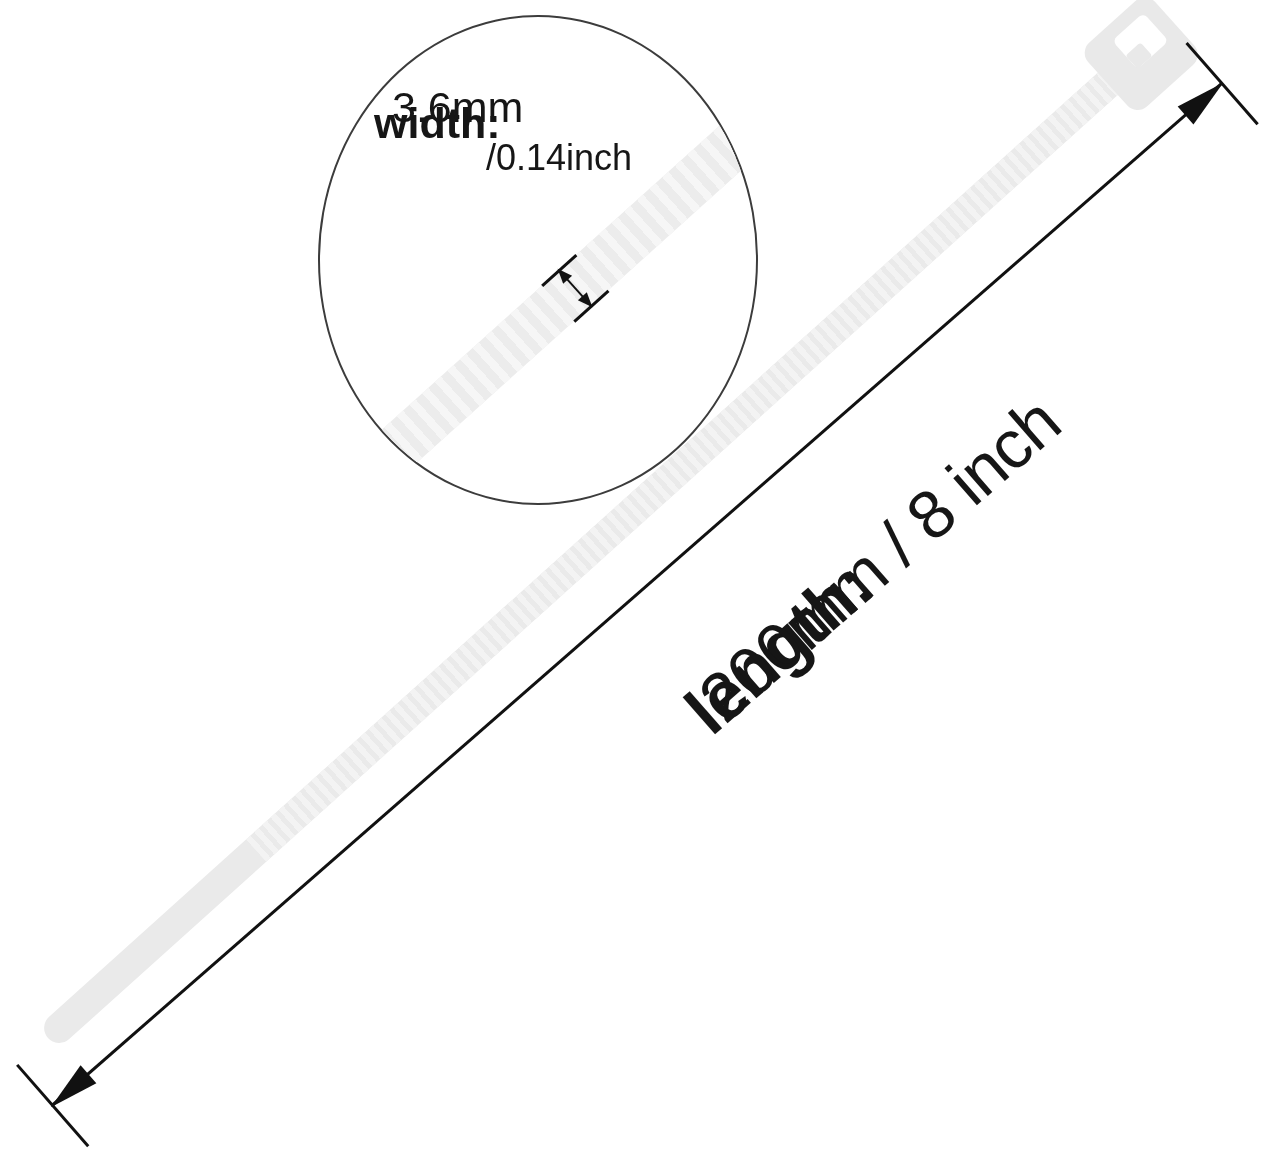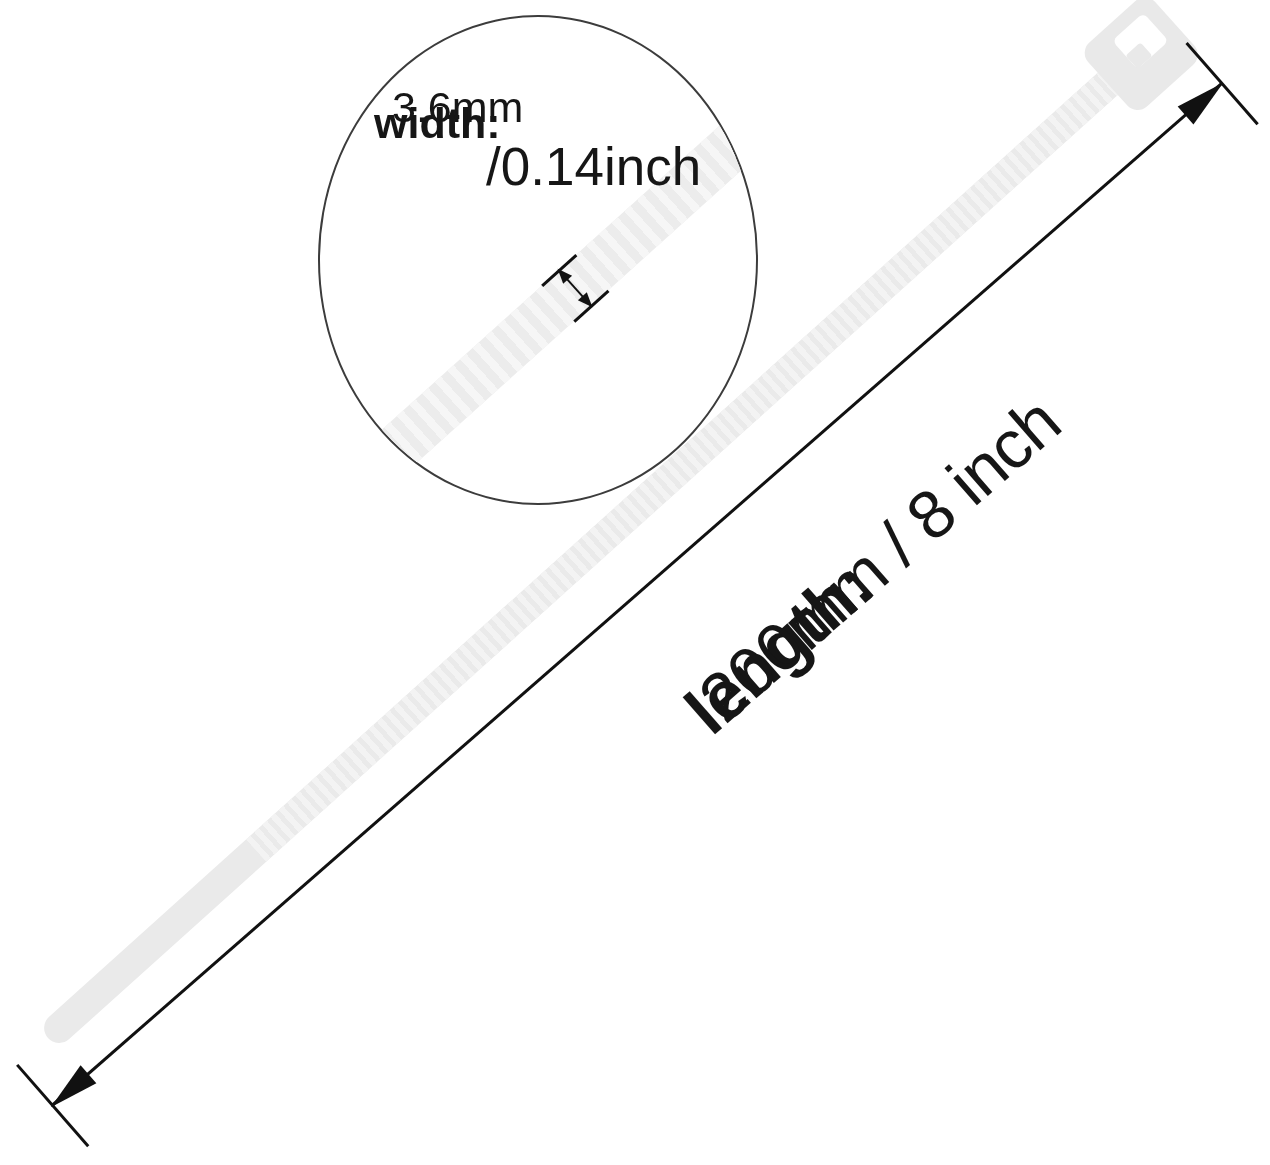--- a/index.html
+++ b/index.html
@@ -59,21 +59,21 @@
       rgba(246,246,246,0) 8px, rgba(246,246,246,0) 17px);
   }
   .inset-line1 {
     left:54px; top:66px; white-space:nowrap;
     font-size:43px; line-height:1.15;
   }
   .inset-line1 .lbl { position:static; font-weight:bold;margin-top:16px; }
   .inset-line1 .val { position:static; margin-left:18px; }
   .inset-line2 {
     left:166px; top:120px; white-space:nowrap;
-    font-size:53px; line-height:1.15;
+    font-size:36px; line-height:1.15;
   }
 
   
   .width-indicator {
     left:255px; top:271px; width:48px; height:0;
     transform:translate(-50%,0) rotate(48deg);
   }
   .wi-line { left:0; top:-1.25px; width:48px; height:2.5px; background:#111; }
   .wi-head-a {
     left:-2px; top:-6px; width:0; height:0;

